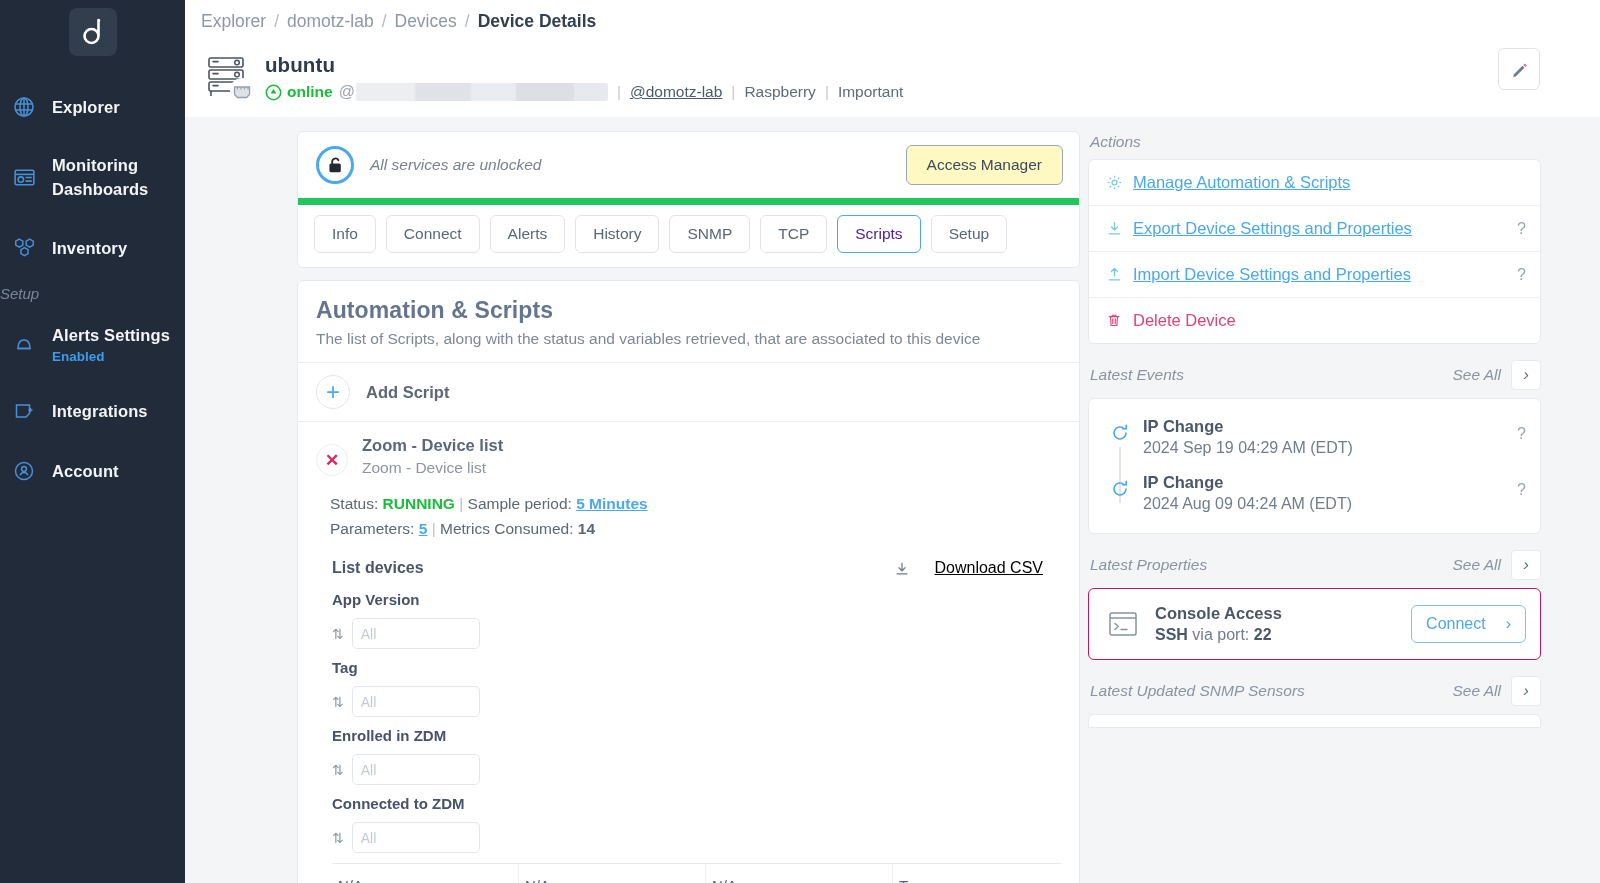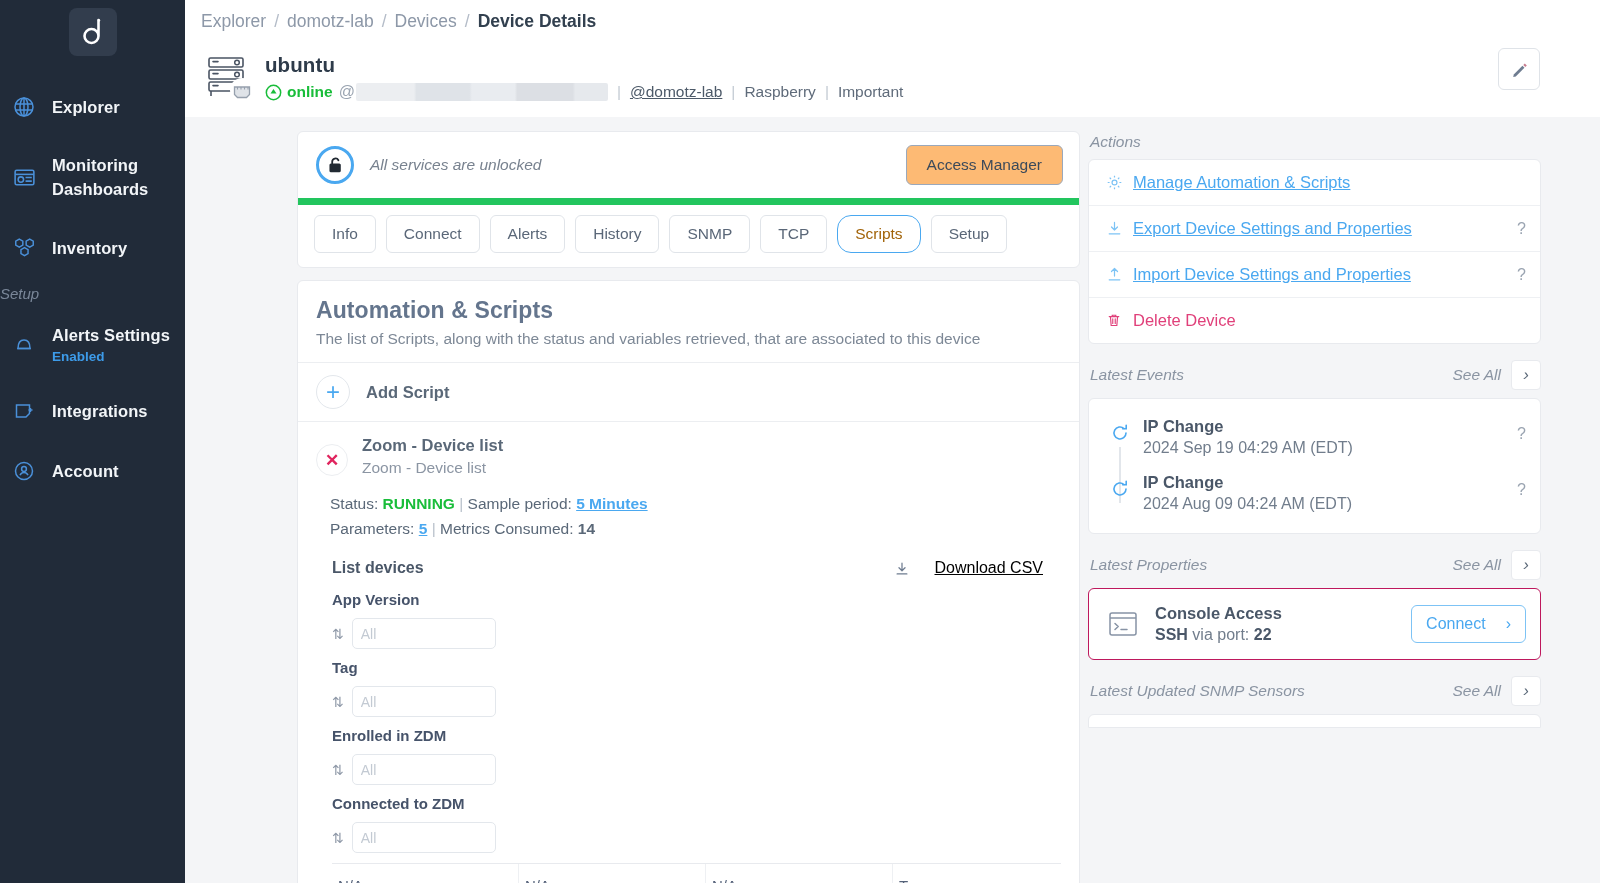--- a/index.html
+++ b/index.html
@@ -97,30 +97,30 @@
     margin-bottom: 12px; overflow:hidden;
   }
 
   .access-row { display:flex; align-items:center; padding: 13px 16px 13px 18px; }
   .lock-circle {
     width:38px; height:38px; border-radius:50%; border:3px solid #4aa8f0;
     display:flex; align-items:center; justify-content:center; background:#fff;
   }
   .access-text { font-style:italic; color:#78828f; font-size:15.5px; margin-left:16px; }
   .access-btn {
-    margin-left:auto; border:1px solid #9aa8bb; border-radius:6px; background:#fdba74;
+    margin-left:auto; border:1px solid #9aa8bb; border-radius:6px; background:#fef9c3;
     color:#3c4a5a; font-size:15.5px; padding:10px 20px; cursor:pointer;
     font-family:"Liberation Sans",sans-serif;
   }
   .tabs-row { display:flex; gap:10px; padding: 10px 16px 14px 16px; border-top:7px solid #22c55e; }
   .tab {
     border:1px solid #e0e4e9; border-radius:6px; background:#fff; color:#5a6778;
     font-size:15.5px; padding:9px 17px; cursor:pointer; font-family:"Liberation Sans",sans-serif;
   }
-  .tab.active { border-color:#4aa8f0; color:#a16207;border-radius:14px; }
+  .tab.active { border-color:#4aa8f0; color:#4c1d95; }
 
   .section-head { padding: 16px 18px 14px 18px; }
   .section-h1 { font-size:23px; font-weight:bold; color:#64758d; letter-spacing:.1px; }
   .section-desc { font-size:15.5px; color:#7d8896; margin-top:6px; }
 
   .add-row { display:flex; align-items:center; padding:12px 18px; border-top:1px solid #eceef1; cursor:pointer; }
   .plus-circle {
     width:34px; height:34px; border-radius:50%; border:1px solid #e3e7ec; background:#fff;
     display:flex; align-items:center; justify-content:center; color:#4aa8f0; font-size:24px; line-height:1;
   }
@@ -147,21 +147,21 @@
   .dl-csv { margin-left:auto; display:flex; align-items:flex-end; gap:25px; color:#000000; font-size:16px; cursor:pointer; }
   .dl-csv span { text-decoration: underline; }
 
   .grid { margin-top:14px; }
   .grid-headers { display:flex;flex-direction:column; }
   .gcol { width:187px; min-width:187px; }
   .gcol-h { font-size:15px; font-weight:bold; color:#46536a; padding-bottom:10px; }
   .gcol-f { display:flex; align-items:center; gap:8px; padding-bottom:10px; }
   .sort-ic { color:#8f99a8; font-size:14px; cursor:pointer; }
   .filter-in {
-    width:144px; height:31px; border:1px solid #e3e7ec; border-radius:5px;
+    width:128px; height:31px; border:1px solid #e3e7ec; border-radius:5px;
     font-size:14px; color:#9aa4b1; padding:0 8px;
     font-family:"Liberation Sans",sans-serif; outline:none; background:#fff;
   }
   .filter-in::placeholder { color:#c3cad3; }
   .grid-body { border-top:1px solid #e8eaee; }
   .grid-row { display:flex; height:42px; align-items:center; }
   .gcell { width:187px; min-width:187px; font-size:15px; color:#55627a; padding-left:6px; border-right:1px solid #eef0f3; height:42px; display:flex; align-items:center; }
   .grid-scroll { display:flex; align-items:center; height:22px; border-top:1px solid #eef0f3; position:relative; }
   .sc-arrow { color:#b9c1cb; font-size:11px; }
   .sc-arrow.left { margin-left:6px; }

